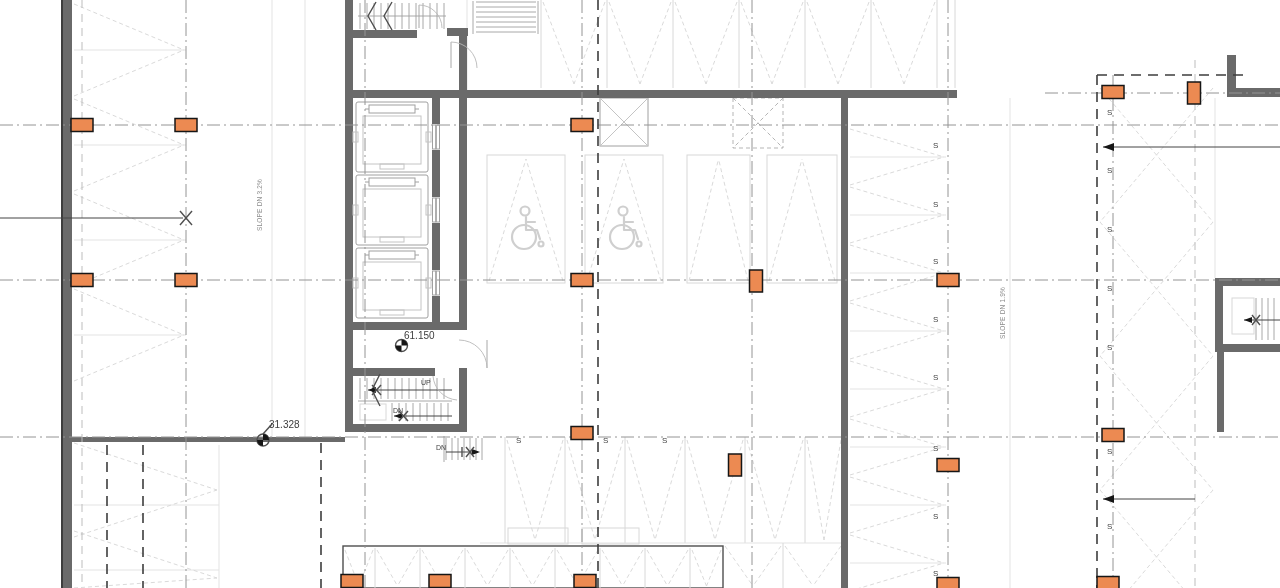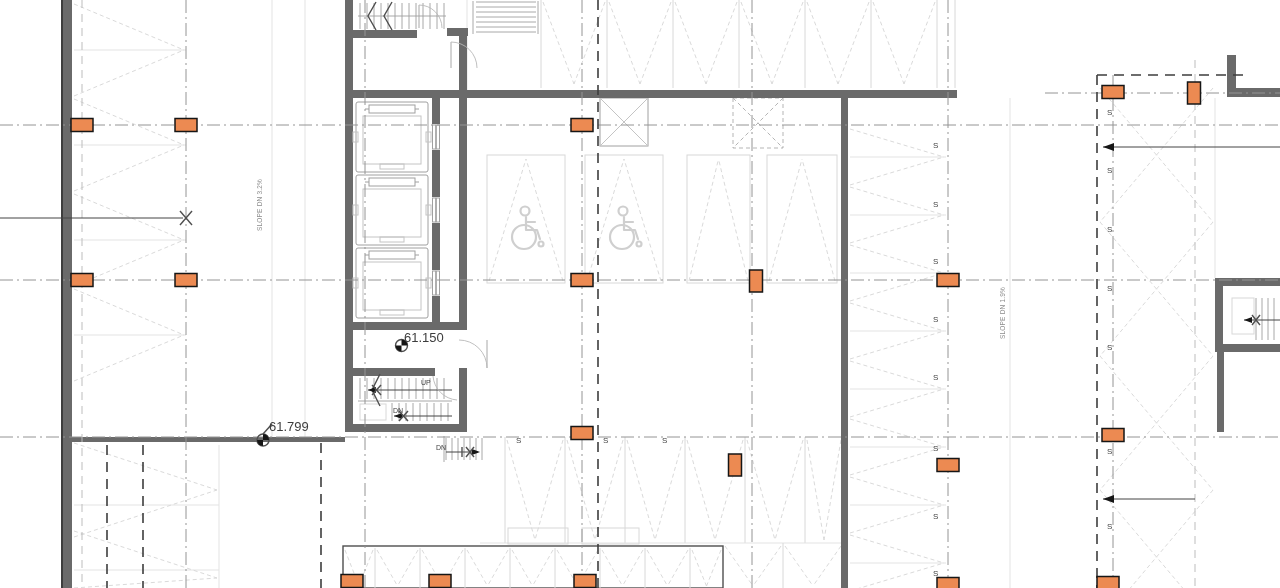--- a/index.html
+++ b/index.html
@@ -16,21 +16,21 @@
   .sv2{stroke:#b5b5b5;stroke-width:1;stroke-dasharray:4 3;fill:none}
   .dtl{stroke:#a0a0a0;stroke-width:1;fill:none}
   .dtl2{stroke:#c4c4c4;stroke-width:1;fill:none}
   .dk{stroke:#4f4f4f;stroke-width:1.4;fill:none}
   .tread{stroke:#9e9e9e;stroke-width:.9;fill:none}
   .arcd{stroke:#b8b8b8;stroke-width:.9;fill:none}
   .arw{stroke:#444;stroke-width:1;fill:none}
   .blk{fill:#161616}
   .wc{stroke:#cfcfcf;stroke-width:2.2;fill:none;stroke-linecap:round;stroke-linejoin:round}
   .t{position:absolute;color:#3d3d3d;white-space:nowrap}
-  .lvl{font-size:13px}
+  .lvl{font-size:10px}
   .stair-lbl{font-size:7px}
   .slope{font-size:6.5px;color:#8c8c8c;letter-spacing:.2px;transform:translate(-50%,-50%) rotate(-90deg)}
   .s-tag{font-size:8px;color:#3f3f3f}
 </style>
 </head>
 <body>
 
 <div id="plan">
   <svg id="paint" width="1280" height="588" viewBox="0 0 1280 588">
       <line x1="467" y1="0" x2="467" y2="90" class="lt"></line>
@@ -378,21 +378,21 @@
       <rect x="937" y="458.5" width="22" height="13" class="" rx="0" fill="#EC8A52" stroke="#161616" stroke-width="1.5"></rect>
       <rect x="1102" y="428.5" width="22" height="13" class="" rx="0" fill="#EC8A52" stroke="#161616" stroke-width="1.5"></rect>
       <rect x="341" y="574.5" width="22" height="13" class="" rx="0" fill="#EC8A52" stroke="#161616" stroke-width="1.5"></rect>
       <rect x="429" y="574.5" width="22" height="13" class="" rx="0" fill="#EC8A52" stroke="#161616" stroke-width="1.5"></rect>
       <rect x="574" y="574.5" width="22" height="13" class="" rx="0" fill="#EC8A52" stroke="#161616" stroke-width="1.5"></rect>
       <rect x="937" y="577.5" width="22" height="13" class="" rx="0" fill="#EC8A52" stroke="#161616" stroke-width="1.5"></rect>
       <rect x="1097" y="576.5" width="22" height="13" class="" rx="0" fill="#EC8A52" stroke="#161616" stroke-width="1.5"></rect>
     </svg>
 
   <div class="t lvl" style="left:404px;top:330px">61.150</div>
-  <div class="t lvl" style="left:269px;top:419px">61.799</div>
+  <div class="t lvl" style="left:269px;top:419px">31.328</div>
   <div class="t slope" style="left:259px;top:205px">SLOPE DN 3.2%</div>
   <div class="t slope" style="left:1002px;top:313px">SLOPE DN 1.9%</div>
   <div class="t stair-lbl" style="left:421px;top:379px">UP</div>
   <div class="t stair-lbl" style="left:393px;top:407px">DN</div>
   <div class="t stair-lbl" style="left:436px;top:444px">DN</div>
 <div class="t s-tag" style="left: 933px; top: 141px;">S</div>
     <div class="t s-tag" style="left: 933px; top: 200px;">S</div>
     <div class="t s-tag" style="left: 933px; top: 257px;">S</div>
     <div class="t s-tag" style="left: 933px; top: 315px;">S</div>
     <div class="t s-tag" style="left: 933px; top: 373px;">S</div>

